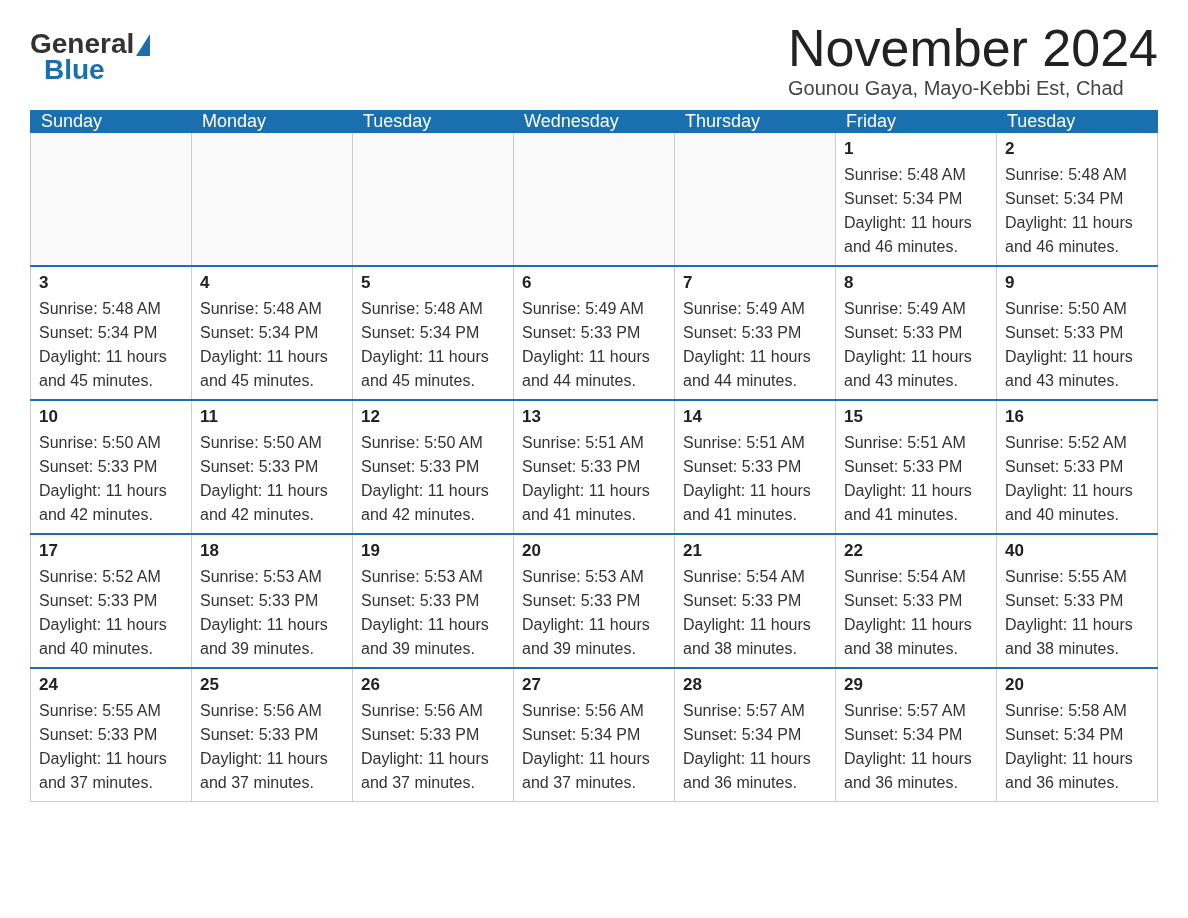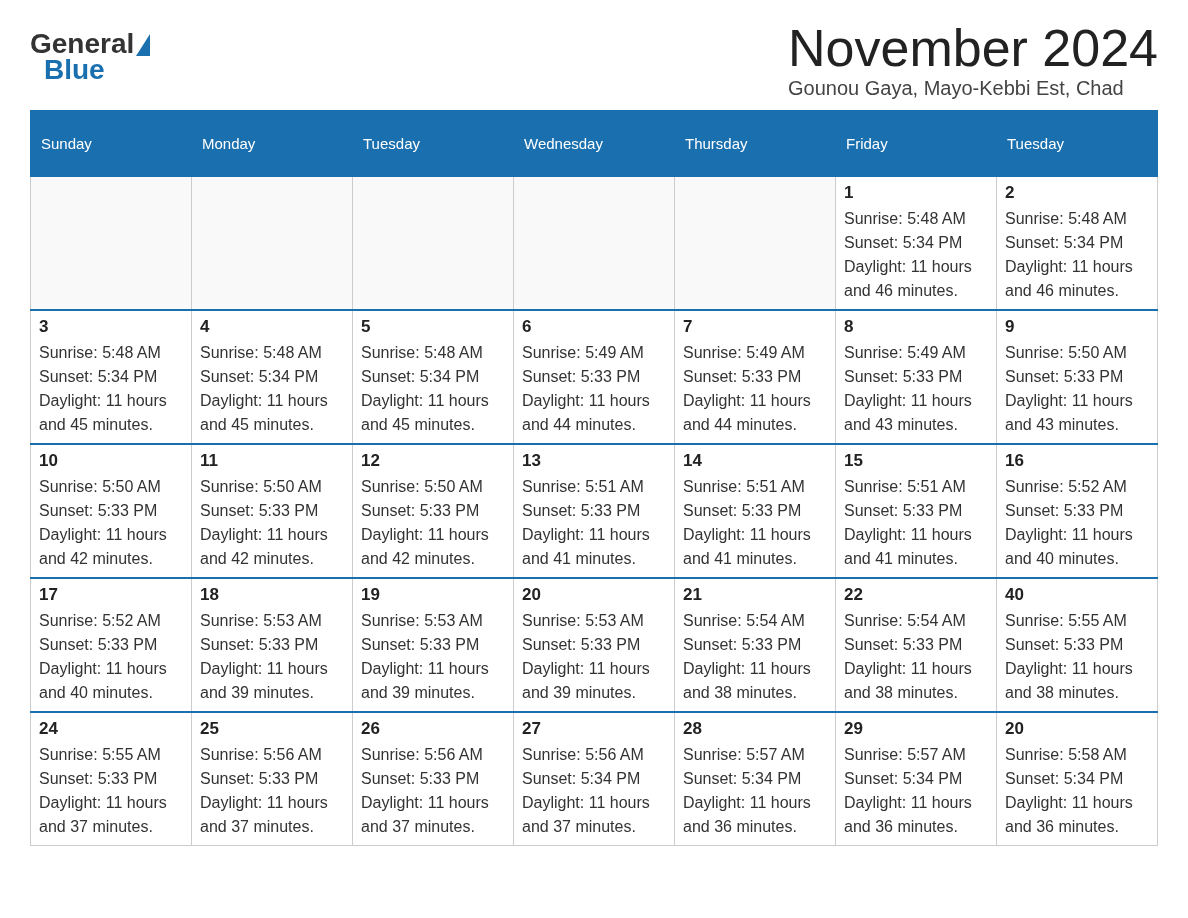--- a/index.html
+++ b/index.html
@@ -61,23 +61,23 @@
       color: #444;
     }
     .calendar-table {
       width: 100%;
       border-collapse: collapse;
       margin-top: 6px;
     }
     .calendar-table thead tr th {
       background-color: #1a6faf;
       color: #fff;
-      font-size: 15px;
+      font-size: 18px;
       font-weight: normal;
-      padding: 24px 10px;
+      padding: 0 10px;
       text-align: left;
       border: 1px solid #1a6faf;
     }
     .calendar-table tbody tr td {
       vertical-align: top;
       border: 1px solid #ccc;
       padding: 6px 8px;
       min-height: 100px;
       width: 14.28%;
     }

